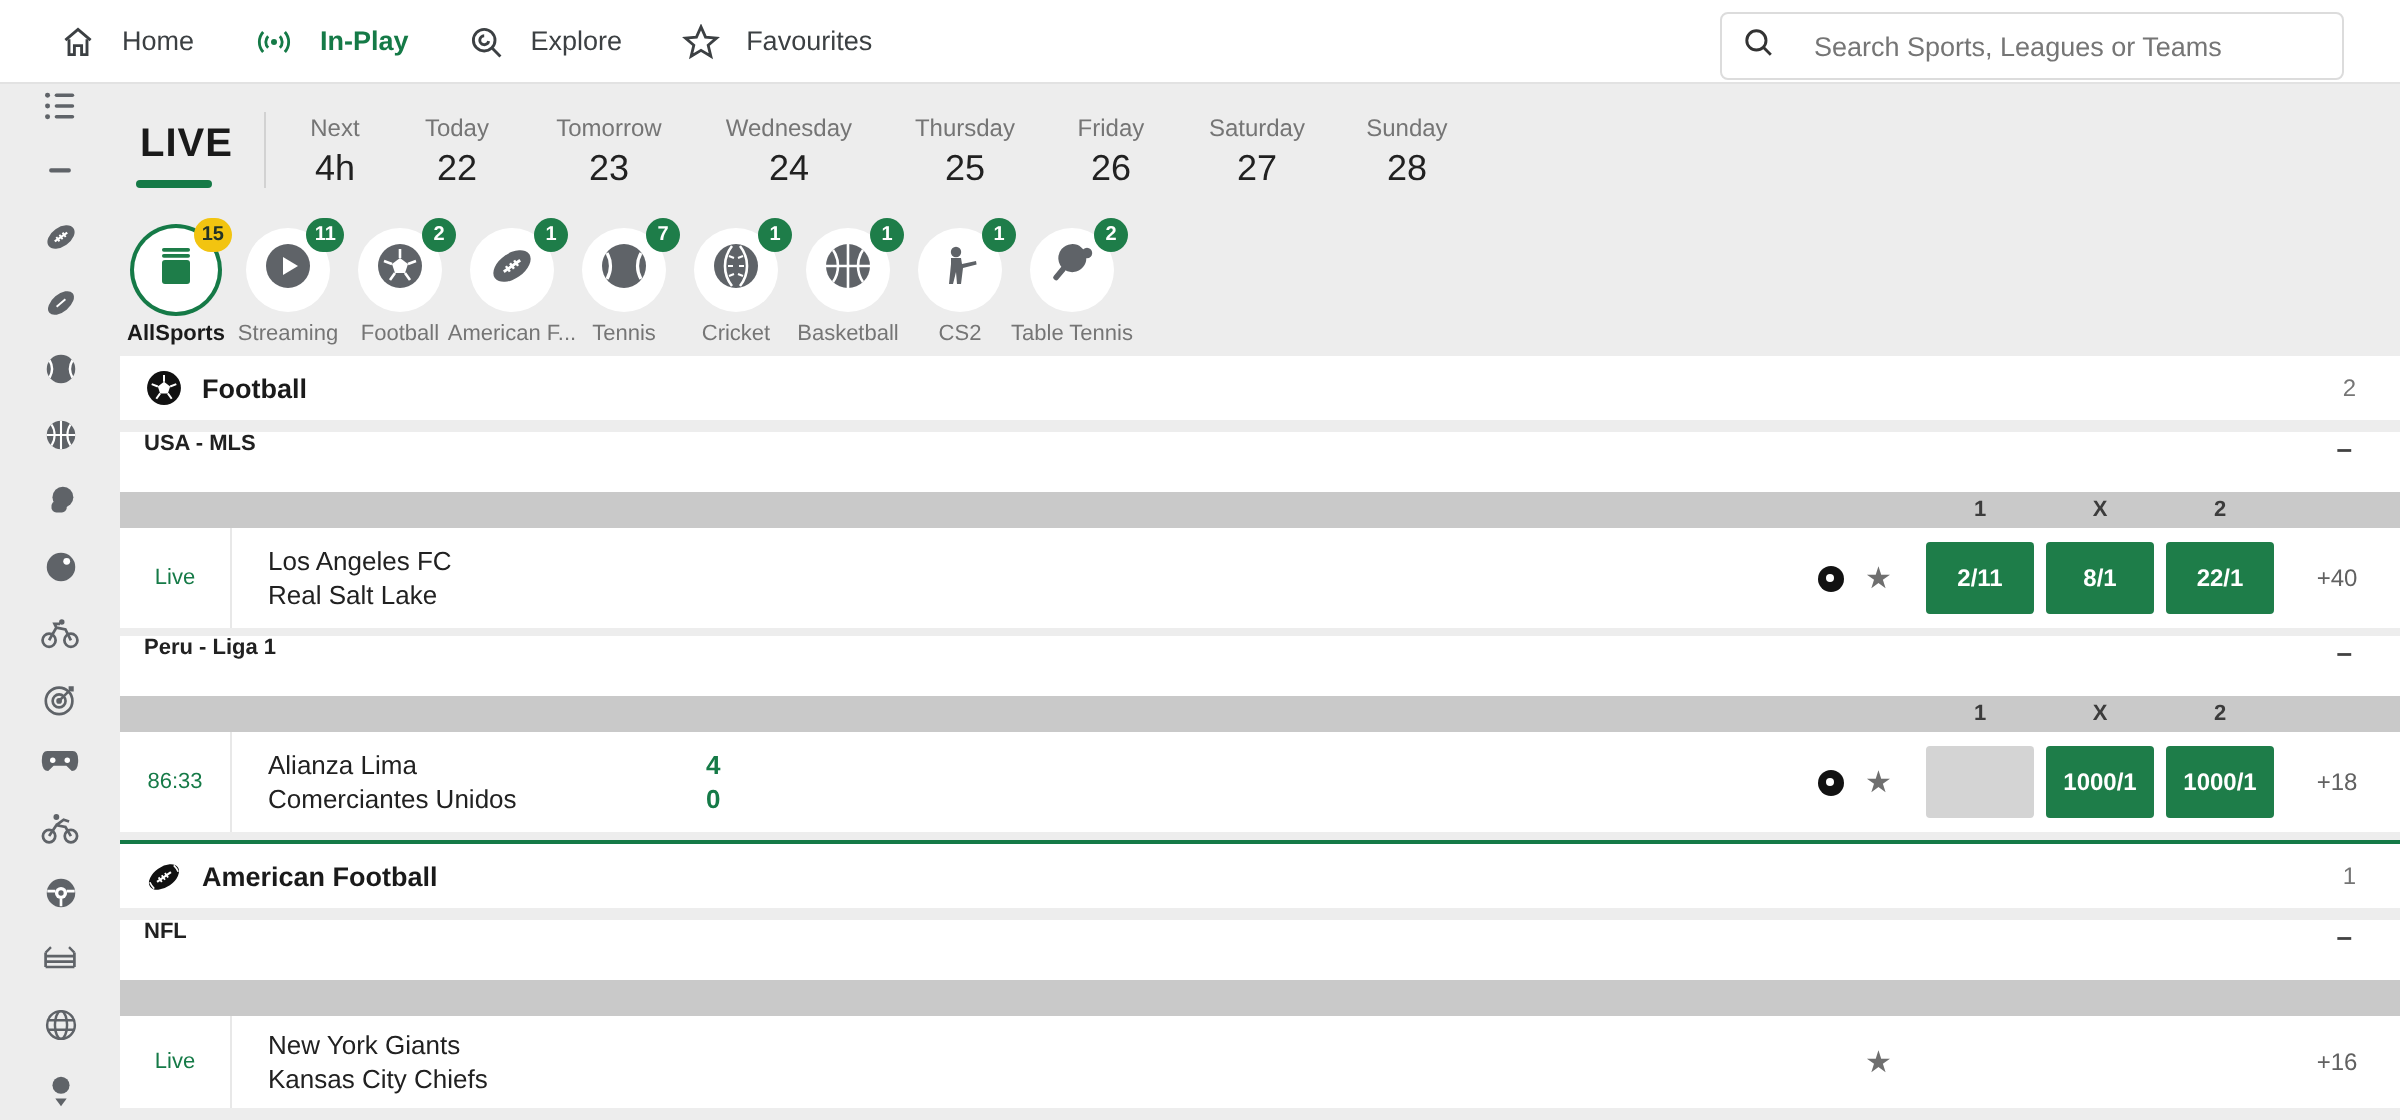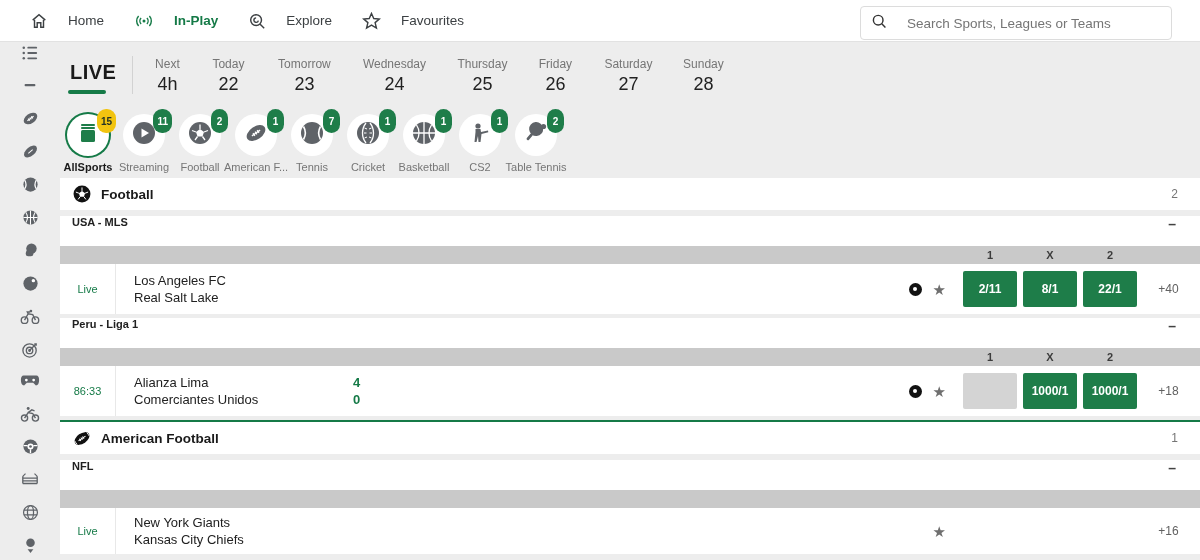--- a/index.html
+++ b/index.html
@@ -9,21 +9,21 @@
     font-family:"Liberation Sans", sans-serif;
     color:#212121;
     position:relative;
   }
   
   .topnav {
     position:absolute; top:0; left:0; width:1200px; height:42px;
     background:#fff; border-bottom:1px solid #e2e2e2;
     display:flex; align-items:center;
   }
-  .nav-item { display:flex; align-items:center; gap:20px; margin-left:30px; cursor:pointer; }
+  .nav-item { display:flex; align-items:center; gap:13px; margin-left:30px; cursor:pointer; }
   .nav-item .nav-label { font-size:13.5px; color:#3c4043; }
   .nav-item.active .nav-label { color:#157a47; font-weight:bold; }
   .nav-item svg { display:block; }
   .search-box {
     position:absolute; right:28px; top:6px; width:312px; height:34px;
     background:#fff; border:1px solid #dcdcdc; border-radius:4px;
     display:flex; align-items:center; padding:0 10px; gap:20px;
   }
   .search-box .ph { font-size:13.5px; color:#9a9a9a; border:none; outline:none; width:100%;
     font-family:"Liberation Sans", sans-serif; background:transparent; }
@@ -46,21 +46,21 @@
   .day { text-align:center; cursor:pointer; padding-top:2px; }
   .day .d-label { font-size:12px; color:#757575; }
   .day .d-num { font-size:18px; color:#212121; font-weight:500; margin-top:3px; }
   .w56{width:56px}.w66{width:66px}.w86{width:86px}.w94{width:94px}.w82{width:82px}.w64{width:64px}.w68{width:68px}
   
   .chips { height:70px; display:flex; align-items:flex-start; }
   .chip { width:56px; display:flex; flex-direction:column; align-items:center; padding-top:6px; cursor:pointer; }
   .chip-circle { width:42px; height:42px; border-radius:50%; background:#fff; position:relative;
     display:flex; align-items:center; justify-content:center; }
   .chip.selected .chip-circle { box-shadow:0 0 0 2px #157a47; }
-  .chip-badge { position:absolute; top:-5px; right:-7px; min-width:17px; height:24px; padding:0 4px;
+  .chip-badge { position:absolute; top:-5px; right:-7px; min-width:17px; height:17px; padding:0 4px;
     border-radius:9px; background:#1e7d49; color:#fff; font-size:10px; font-weight:bold;
     display:flex; align-items:center; justify-content:center; }
   .chip.selected .chip-badge { background:#f2c410; color:#233326; }
   .chip-label { margin-top:5px; font-size:11px; color:#757575; white-space:nowrap; }
   .chip.selected .chip-label { color:#1a1a1a; font-weight:bold; }
   
   .card { background:#fff; width:1140px; }
   .gap4 { height:4px; } .gap6 { height:6px; }
   .green-line { height:2px; background:#157a47; }
   .sport-header { height:32px; display:flex; align-items:center; padding:0 22px 0 12px; }

